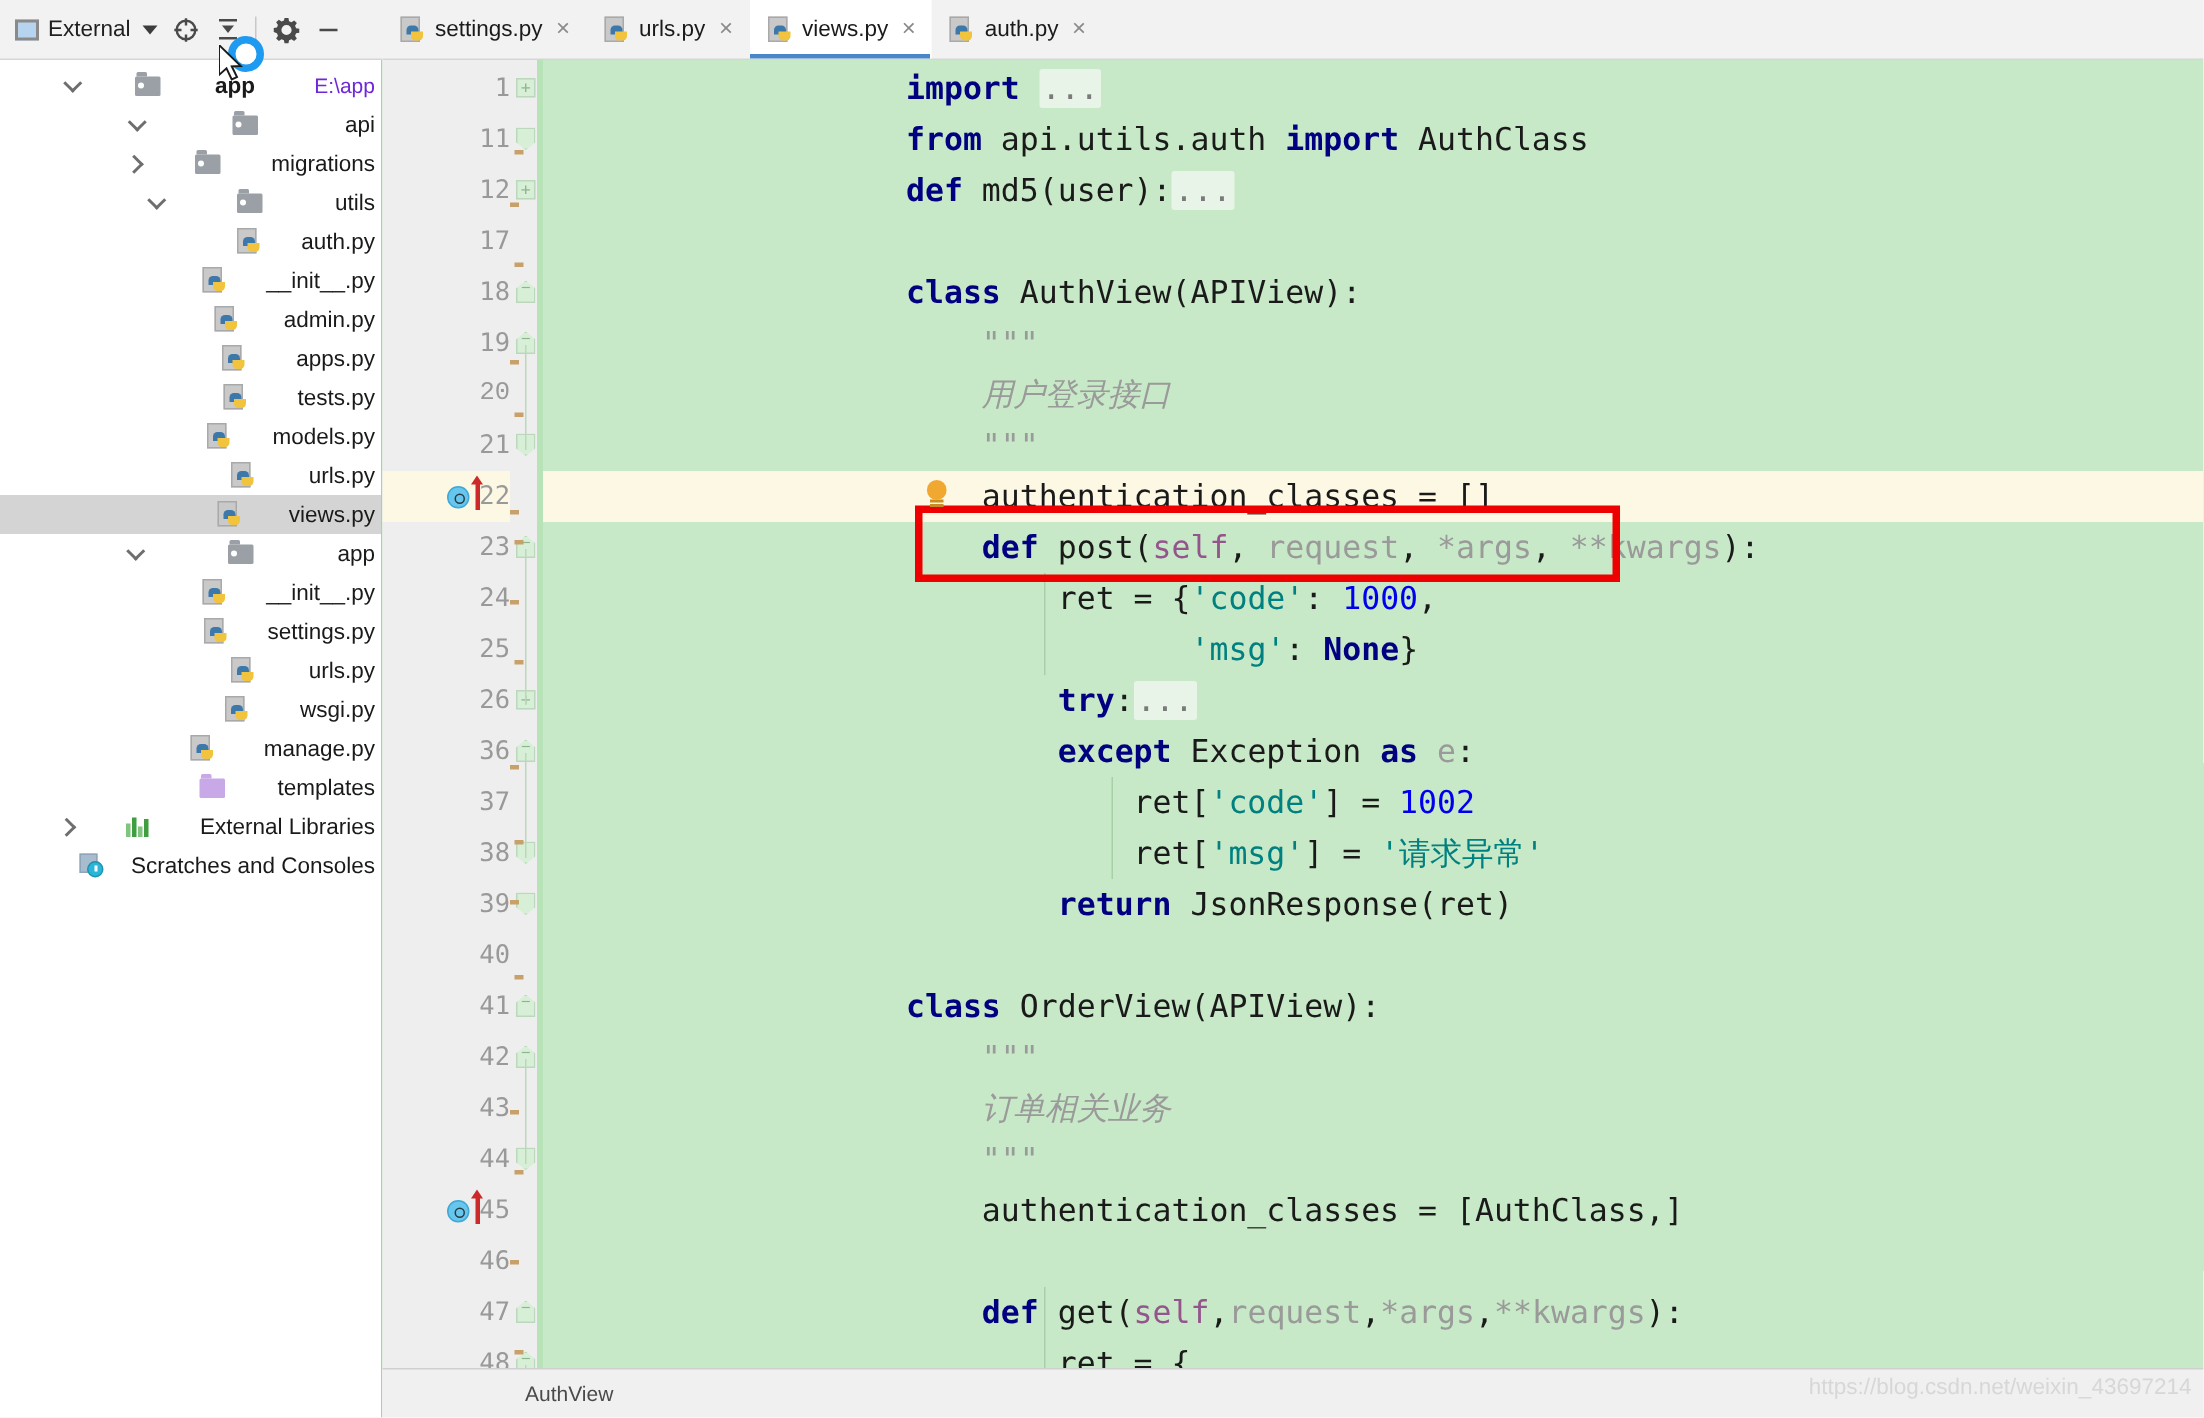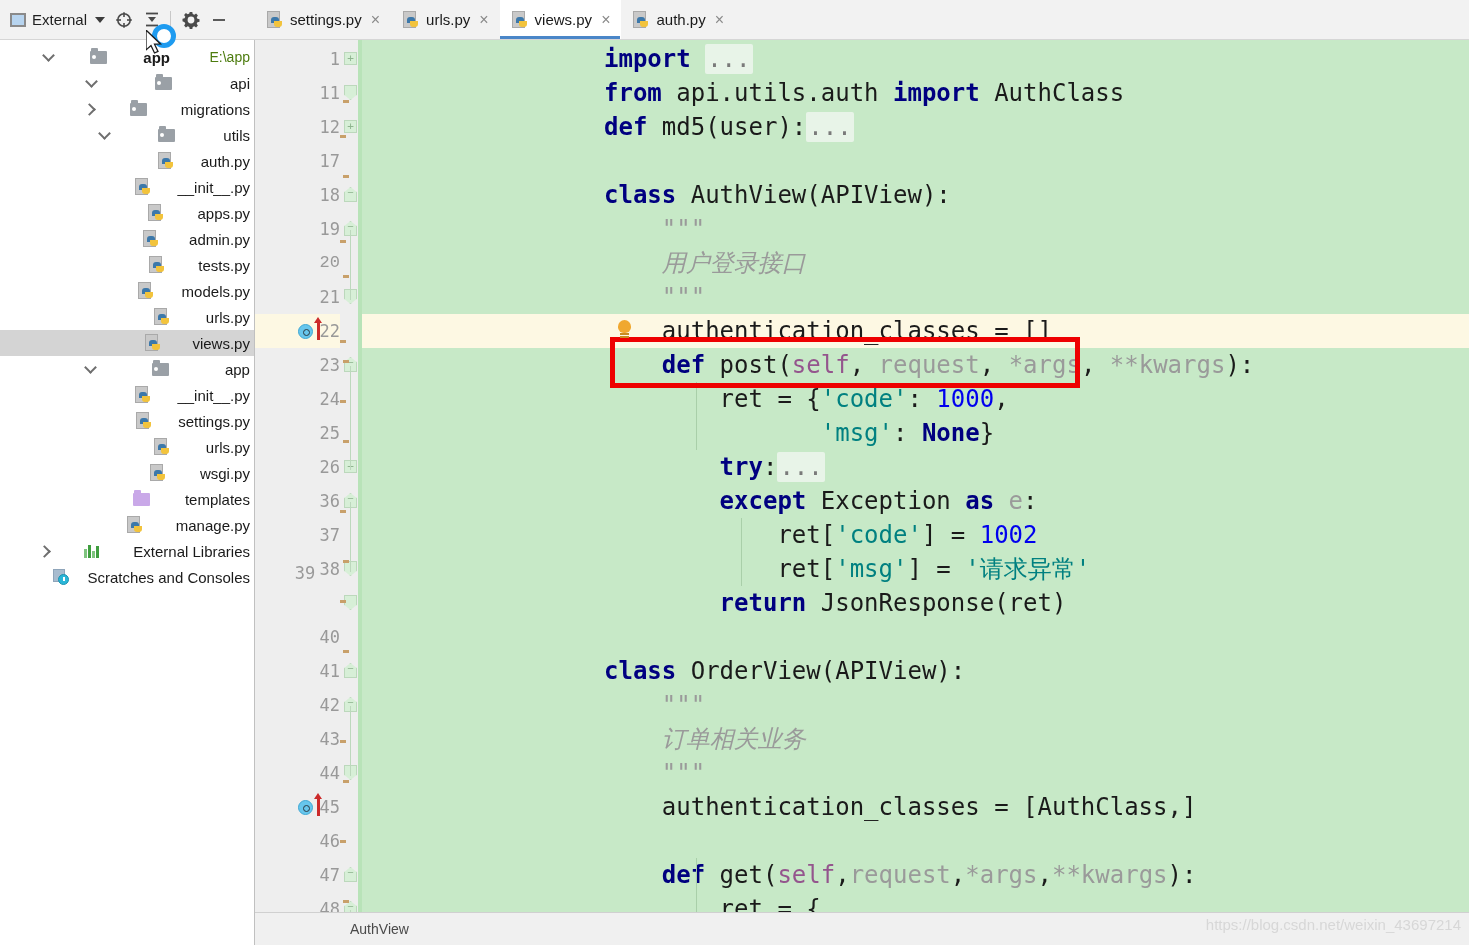--- a/index.html
+++ b/index.html
@@ -75,21 +75,21 @@
   .tw { width: 18px; height: 26px; display: flex; align-items: center; justify-content: center; flex: none; }
   .arrow-r, .arrow-d {
     width: 9px; height: 9px; border: solid #6e6e6e;
     border-width: 0 2px 2px 0; display: inline-block;
   }
   .arrow-r { transform: rotate(-45deg); margin-left: -2px; }
   .arrow-d { transform: rotate(45deg); margin-top: -4px; }
   .ticon { width: 20px; height: 26px; flex: none; display: flex; align-items: center; justify-content: center; }
   .tlabel { margin-left: 3px; }
   .tlabel.bold { font-weight: bold; }
-  .tpath { margin-left: 8px; color: #4d7c0f; font-size: 14px; }
+  .tpath { margin-left: 8px; color: #6d28d9; font-size: 14px; }
 
   
   #editor-area {
     position: absolute; left: 255px; top: 0;
     width: 1214px; height: 945px;
     background: #ffffff;
   }
   #tabbar {
     height: 40px; background: #f2f2f2;
     border-bottom: 1px solid #d6d6d6;
@@ -152,21 +152,21 @@
   }
   .gutter-caret-hl {
     position: absolute; left: 0; width: 85px; height: 34px;
     background: #fdf8e3;
   }
 
   .codeline {
     position: absolute; left: 0;
     height: 34px; line-height: 34px;
     font-family: "DejaVu Sans Mono", monospace;
-    font-size: 24px;
+    font-size: 21px;
     white-space: pre;
     color: #1a1a1a;
   }
   .kw  { color: #000080; font-weight: bold; }
   .str { color: #008080; }
   .num { color: #0000ee; }
   .cmt { color: #9a9a9a; font-style: italic; }
   .dim { color: #9a9a9a; }
   .slf { color: #94558d; text-align: right; }
   .elli {
@@ -426,33 +426,33 @@
         <div class="tree-row">
           <span style="display:inline-block;width:74px;flex:none"></span>
           <span class="tw"></span>
           <span class="ticon">
             <span class="py-icon">
               <span class="sheet"></span>
               <span class="b1"></span>
               <span class="b2"></span>
             </span>
           </span>
+          <span class="tlabel">admin.py</span>
+        </div>
+        <div class="tree-row">
+          <span style="display:inline-block;width:74px;flex:none"></span>
+          <span class="tw"></span>
+          <span class="ticon">
+            <span class="py-icon">
+              <span class="sheet"></span>
+              <span class="b1"></span>
+              <span class="b2"></span>
+            </span>
+          </span>
           <span class="tlabel">apps.py</span>
-        </div>
-        <div class="tree-row">
-          <span style="display:inline-block;width:74px;flex:none"></span>
-          <span class="tw"></span>
-          <span class="ticon">
-            <span class="py-icon">
-              <span class="sheet"></span>
-              <span class="b1"></span>
-              <span class="b2"></span>
-            </span>
-          </span>
-          <span class="tlabel">admin.py</span>
         </div>
         <div class="tree-row">
           <span style="display:inline-block;width:74px;flex:none"></span>
           <span class="tw"></span>
           <span class="ticon">
             <span class="py-icon">
               <span class="sheet"></span>
               <span class="b1"></span>
               <span class="b2"></span>
             </span>
@@ -550,35 +550,35 @@
               <span class="b1"></span>
               <span class="b2"></span>
             </span>
           </span>
           <span class="tlabel">wsgi.py</span>
         </div>
         <div class="tree-row">
           <span style="display:inline-block;width:52px;flex:none"></span>
           <span class="tw"></span>
           <span class="ticon">
+            <span class="py-icon">
+              <span class="sheet"></span>
+              <span class="b1"></span>
+              <span class="b2"></span>
+            </span>
+          </span>
+          <span class="tlabel">manage.py</span>
+        </div>
+        <div class="tree-row">
+          <span style="display:inline-block;width:52px;flex:none"></span>
+          <span class="tw"></span>
+          <span class="ticon">
             <span class="folder-icon purple"></span>
           </span>
           <span class="tlabel">templates</span>
-        </div>
-        <div class="tree-row">
-          <span style="display:inline-block;width:52px;flex:none"></span>
-          <span class="tw"></span>
-          <span class="ticon">
-            <span class="py-icon">
-              <span class="sheet"></span>
-              <span class="b1"></span>
-              <span class="b2"></span>
-            </span>
-          </span>
-          <span class="tlabel">manage.py</span>
         </div>
         <div class="tree-row">
           <span style="display:inline-block;width:8px;flex:none"></span>
           <span class="tw">
             <span class="arrow-r"></span>
           </span>
           <span class="ticon">
             <span class="lib-icon">
               <i style="height:9px;background:#7fc47f"></i>
               <i style="height:13px;background:#3f9e3f"></i>
@@ -664,21 +664,21 @@
           <div class="ln" style="top: 274px;">22</div>
           <div class="ovr-icon" style="left: 43px; top: 284px;"></div>
           <div class="ovr-arrow" style="left: 62px; top: 282px;"></div>
           <div class="ln" style="top: 308px;">23</div>
           <div class="ln" style="top: 342px;">24</div>
           <div class="ln" style="top: 376px;">25</div>
           <div class="ln" style="top: 410px;">26</div>
           <div class="ln" style="top: 444px;">36</div>
           <div class="ln" style="top: 478px;">37</div>
           <div class="ln" style="top: 512px;">38</div>
-          <div class="ln" style="top: 516px; text-align: center;">39</div>
+          <div class="ln" style="top: 546px;">39</div>
           <div class="ln" style="top: 580px;">40</div>
           <div class="ln" style="top: 614px;">41</div>
           <div class="ln" style="top: 648px;">42</div>
           <div class="ln" style="top: 682px;">43</div>
           <div class="ln" style="top: 716px;">44</div>
           <div class="ln" style="top: 750px;">45</div>
           <div class="ovr-icon" style="left: 43px; top: 760px;"></div>
           <div class="ovr-arrow" style="left: 62px; top: 758px;"></div>
           <div class="ln" style="top: 784px;">46</div>
           <div class="ln" style="top: 818px;">47</div>

